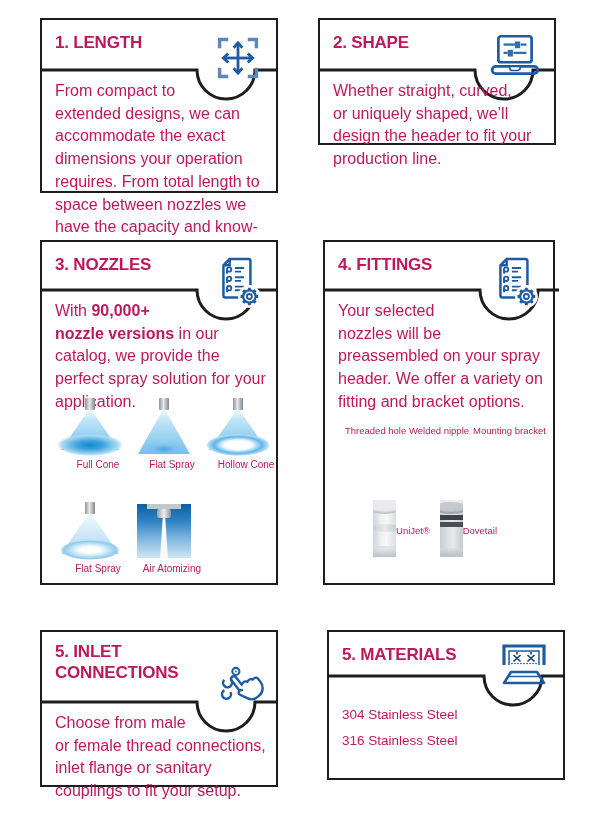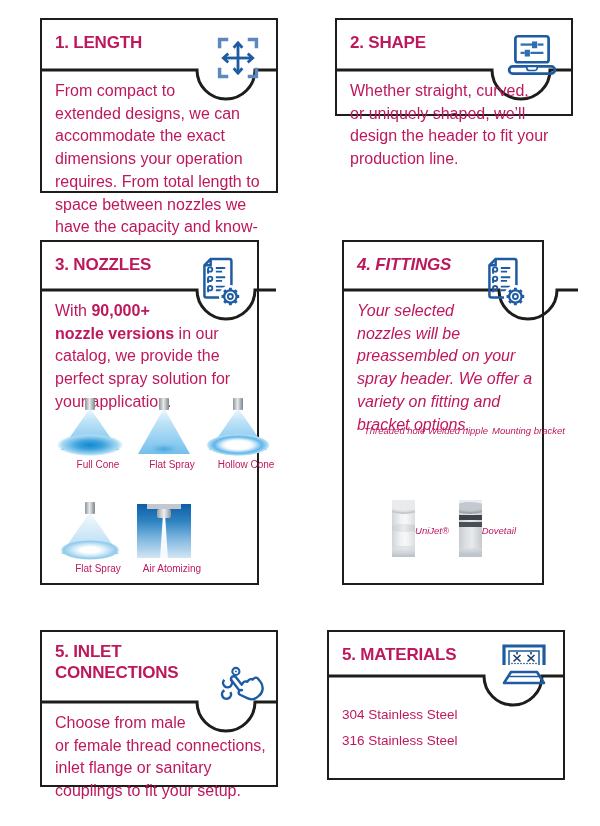--- a/index.html
+++ b/index.html
@@ -1,22 +1,22 @@
 <!DOCTYPE html>
 <html><head>
 <meta charset="utf-8">
 <style>
   html,body{margin:0;padding:0;background:#ffffff;}
   #stage{position:relative;width:600px;height:826px;background:#ffffff;
          font-family:"Liberation Sans",sans-serif;color:#be185d;overflow:hidden;}
   .card{position:absolute;background:#fff;border:2px solid #1d1d1b;box-sizing:border-box;}
   #card-length   {left:40px; top:18px;  width:238px;height:175px;}
-  #card-shape    {left:335px;top:18px;  width:238px;height:98px;}
-  #card-nozzles  {left:40px; top:240px; width:219px;height:345px;}
-  #card-fittings {left:342px;top:240px; width:202px;height:345px;font-style:italic;}
+  #card-shape    {left:318px;top:18px;  width:238px;height:127px;}
+  #card-nozzles  {left:40px; top:240px; width:238px;height:345px;}
+  #card-fittings {left:323px;top:240px; width:232px;height:345px;}
   #card-inlet    {left:40px; top:630px; width:238px;height:157px;}
   #card-materials{left:327px;top:630px; width:238px;height:150px;}
 
   .card-title{position:absolute;left:13px;top:13px;font-size:17px;font-weight:bold;
               letter-spacing:-0.2px;white-space:pre-line;line-height:1.22;margin:0;}
   #card-inlet .card-title{top:10px;}
 
   .divider{position:absolute;left:0;width:234px;height:34px;pointer-events:none;}
   #card-length .divider,#card-shape .divider{top:48px;}
   #card-nozzles .divider,#card-fittings .divider{top:46px;}

